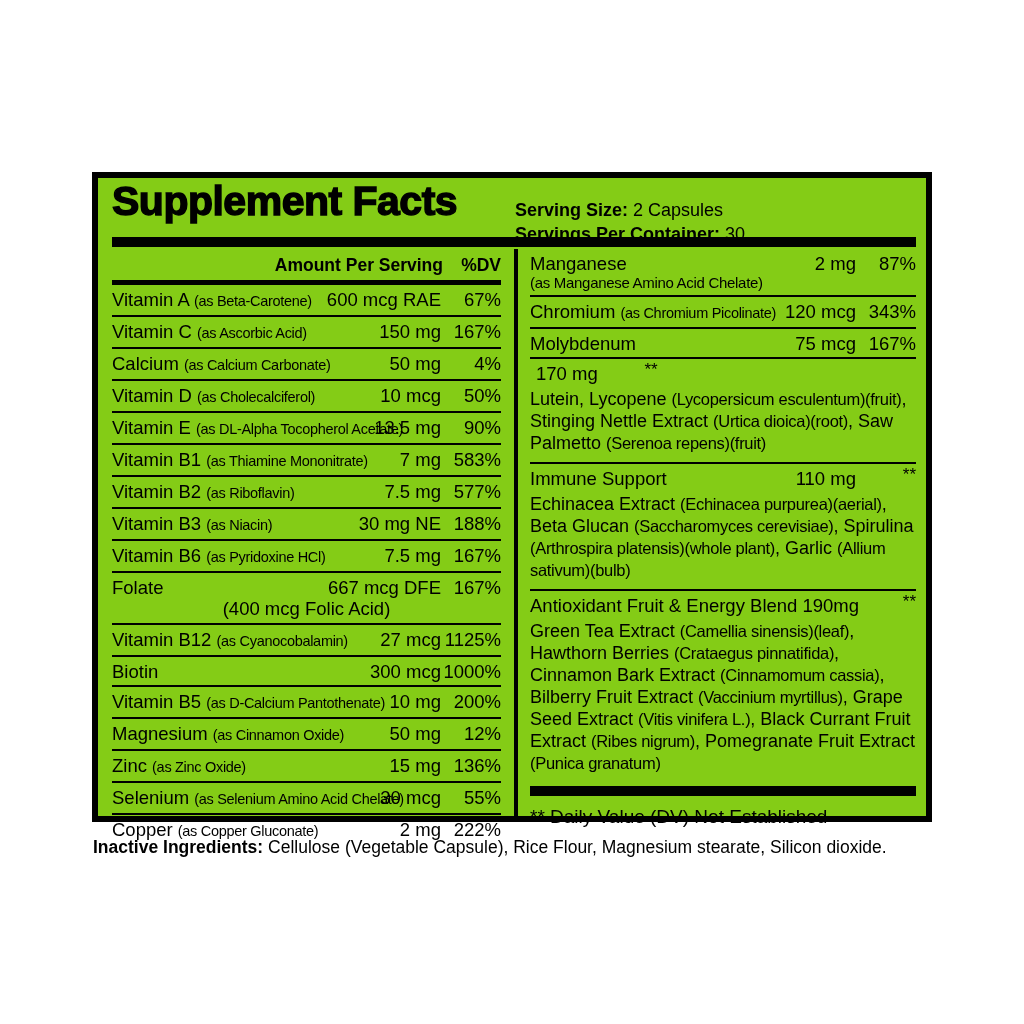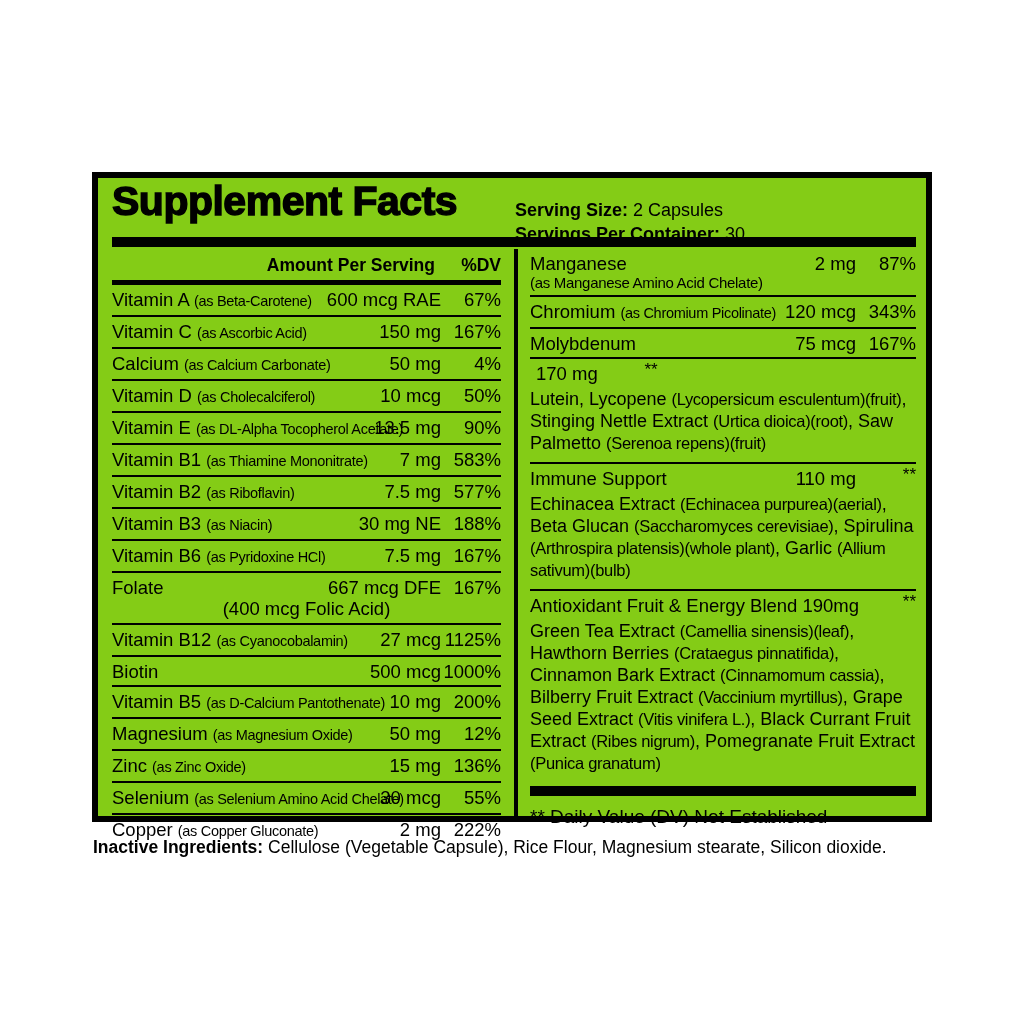--- a/index.html
+++ b/index.html
@@ -25,21 +25,21 @@
   .divider { position:absolute; left:416px; top:71px; width:4px; height:567px; background:#000; }
 
   .left-col  { position:absolute; left:14px;  top:73px; width:389px; }
   .right-col { position:absolute; left:432px; top:71px; width:386px; }
 
   .col-header {
     display:flex; align-items:baseline; justify-content:flex-end;
     font-weight:bold; font-size:17.5px; padding:4px 0 4px;
     border-bottom:5px solid #000; white-space:nowrap;
   }
-  .col-header .aps { text-align:left; margin-right:10px; }
+  .col-header .aps { text-align:left; margin-right:2px; }
   .col-header .dvh { width:56px; text-align:right; }
 
   .row { border-bottom:2px solid #000; padding:4px 0 3px; }
   .row:last-child { border-bottom:none; }
   .row-line { display:flex; align-items:baseline; white-space:nowrap; line-height:21px; }
   .nm   { flex:1 1 auto; font-size:18.5px; min-width:0; }
   .qual { font-size:14.5px; letter-spacing:-0.3px; }
   .amt  { flex:0 0 auto; text-align:right; font-size:18.5px; padding-left:6px; }
   .dv   { flex:0 0 auto; width:60px; text-align:right; font-size:18.5px; }
   .dv.ast { position:relative; top:-5px; font-size:17px; }
@@ -148,34 +148,34 @@
         <div class="row">
           <div class="row-line">
             <span class="nm">Vitamin B12 <span class="qual">(as Cyanocobalamin)</span></span>
             <span class="amt">27 mcg</span>
             <span class="dv">1125%</span>
           </div>
         </div>
         <div class="row">
           <div class="row-line">
             <span class="nm">Biotin</span>
-            <span class="amt">500 mcg</span>
+            <span class="amt">300 mcg</span>
             <span class="dv">1000%</span>
           </div>
         </div>
         <div class="row">
           <div class="row-line">
             <span class="nm">Vitamin B5 <span class="qual">(as D-Calcium Pantothenate)</span></span>
             <span class="amt">10 mg</span>
             <span class="dv">200%</span>
           </div>
         </div>
         <div class="row">
           <div class="row-line">
-            <span class="nm">Magnesium <span class="qual">(as Magnesium Oxide)</span></span>
+            <span class="nm">Magnesium <span class="qual">(as Cinnamon Oxide)</span></span>
             <span class="amt">50 mg</span>
             <span class="dv">12%</span>
           </div>
         </div>
         <div class="row">
           <div class="row-line">
             <span class="nm">Zinc <span class="qual">(as Zinc Oxide)</span></span>
             <span class="amt">15 mg</span>
             <span class="dv">136%</span>
           </div>

